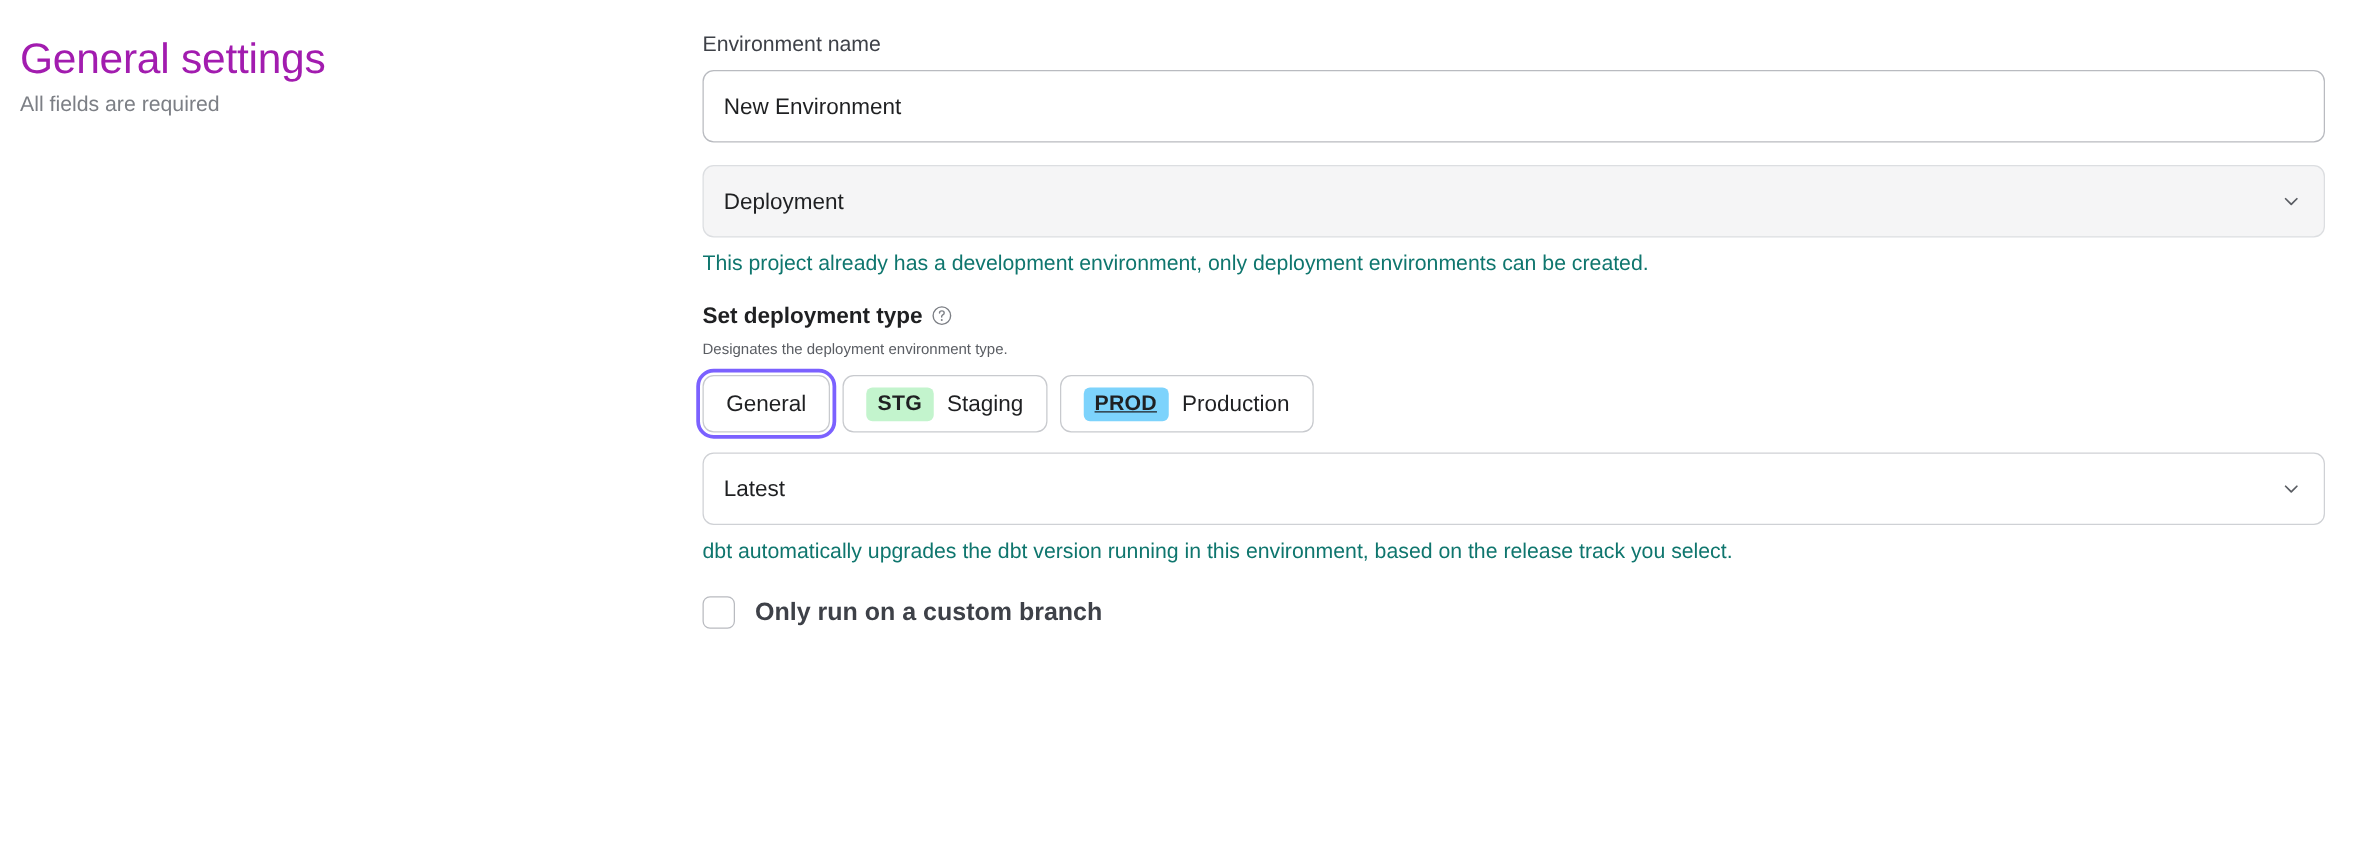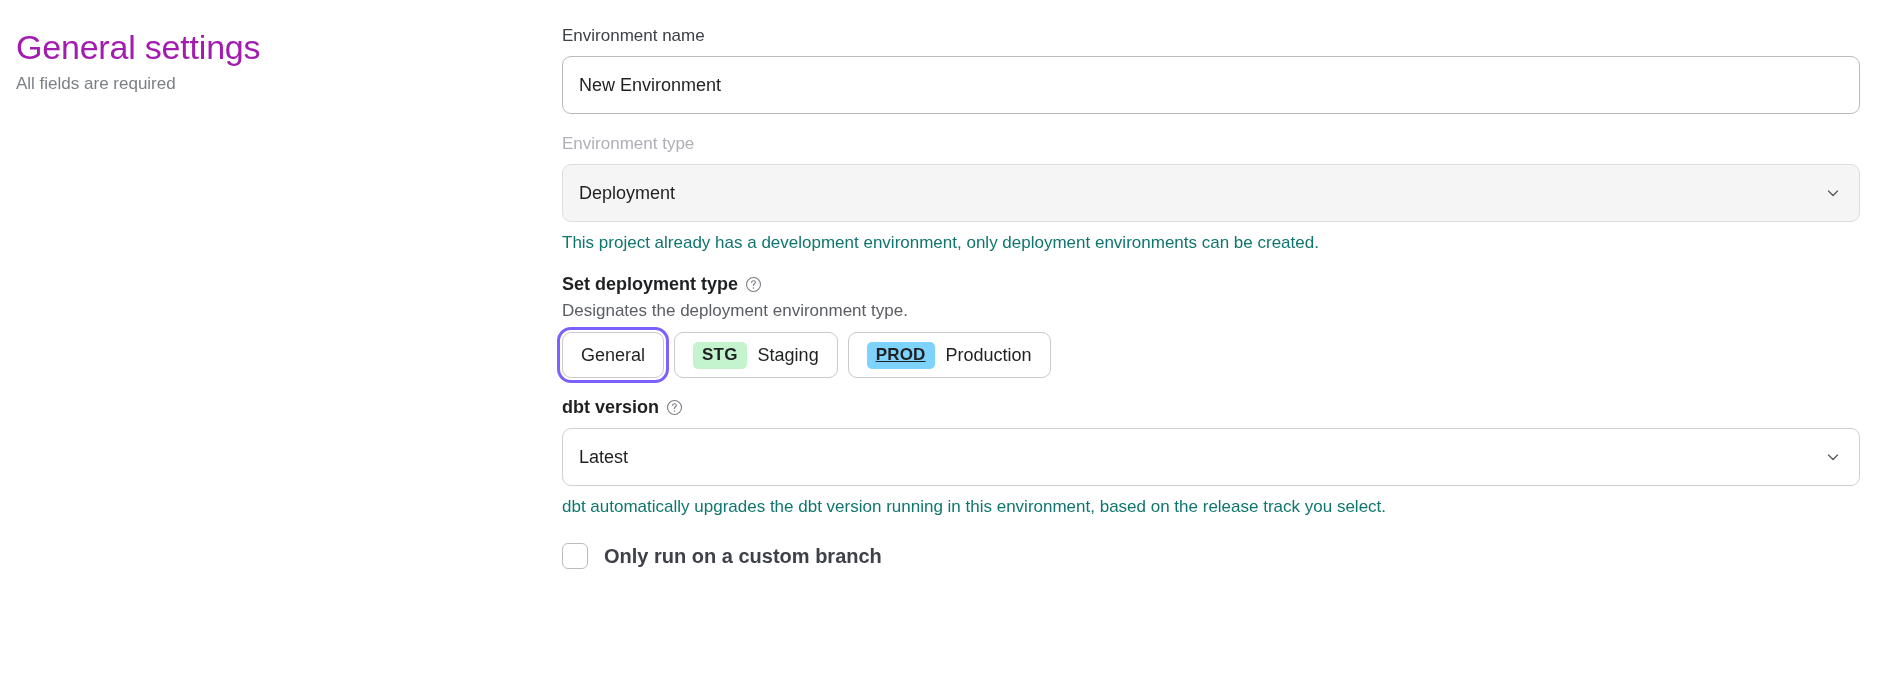--- a/index.html
+++ b/index.html
@@ -128,21 +128,21 @@
   }
   .select-caret svg { display: block; width: 16px; height: 16px; }
 
   .helper-text {
     font-size: 17px;
     line-height: 24px;
     color: #0f766e;
     margin-top: 9px;
   }
   .helper-text-sm {
-    font-size: 17px;
+    font-size: 12px;
     line-height: 24px;
     color: #5a5d63;
     margin-top: 0;
     margin-bottom: 9px;
   }
 
   
   .type-group {
     display: flex;
     gap: 10px;
@@ -222,21 +222,20 @@
   </div>
 
   <div class="right-col">
 
     <div class="field">
       <label class="field-label">Environment name</label>
       <input class="text-input" type="text" value="New Environment" style="">
     </div>
 
     <div class="field mt-18">
-      <label class="field-label disabled">Environment type</label>
       <div class="select-box disabled">
         <span>Deployment</span>
         <span class="select-caret">
           <svg viewBox="0 0 16 16" fill="none" xmlns="http://www.w3.org/2000/svg">
             <path d="M3.5 6 L8 10.5 L12.5 6" stroke="currentColor" stroke-width="1.4" stroke-linecap="round" stroke-linejoin="round"></path>
           </svg>
         </span>
       </div>
       <div class="helper-text">This project already has a development environment, only deployment environments can be created.</div>
     </div>
@@ -267,30 +266,20 @@
 
         <button class="type-btn">
           <span class="badge prod">PROD</span>
           <span>Production</span>
         </button>
 
       </div>
     </div>
 
     <div class="field mt-16">
-      <div class="field-label-strong">
-        <span>dbt version</span>
-        <span class="help-icon">
-          <svg viewBox="0 0 17 17" fill="none" xmlns="http://www.w3.org/2000/svg">
-            <circle cx="8.5" cy="8.5" r="7" stroke="currentColor" stroke-width="1.1"></circle>
-            <path d="M6.6 6.4c0-1 .85-1.7 1.9-1.7 1.05 0 1.85.68 1.85 1.6 0 .8-.45 1.2-1.15 1.65-.6.38-.85.72-.85 1.3v.3" stroke="currentColor" stroke-width="1.1" stroke-linecap="round"></path>
-            <circle cx="8.4" cy="12" r="0.78" fill="currentColor"></circle>
-          </svg>
-        </span>
-      </div>
       <div class="select-box" style="margin-top:8px">
         <span>Latest</span>
         <span class="select-caret">
           <svg viewBox="0 0 16 16" fill="none" xmlns="http://www.w3.org/2000/svg">
             <path d="M3.5 6 L8 10.5 L12.5 6" stroke="currentColor" stroke-width="1.4" stroke-linecap="round" stroke-linejoin="round"></path>
           </svg>
         </span>
       </div>
       <div class="helper-text">dbt automatically upgrades the dbt version running in this environment, based on the release track you select.</div>
     </div>

